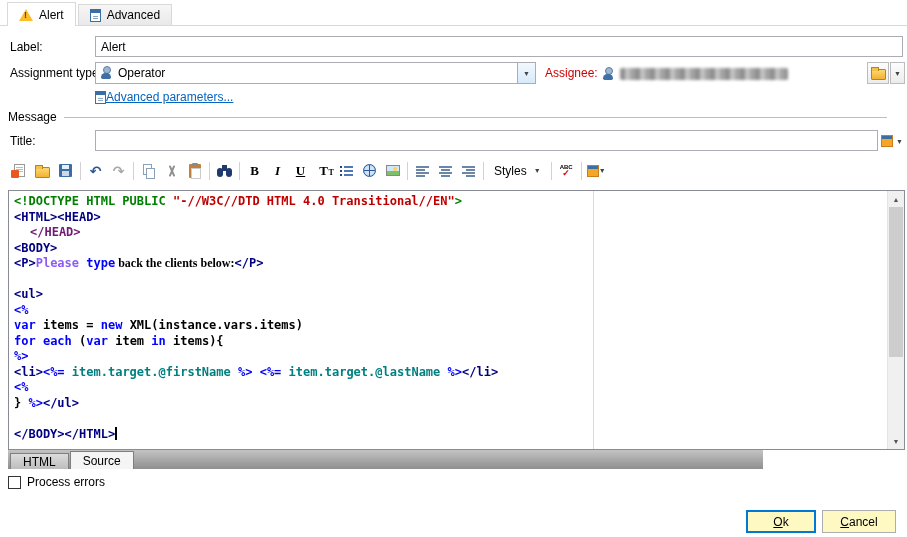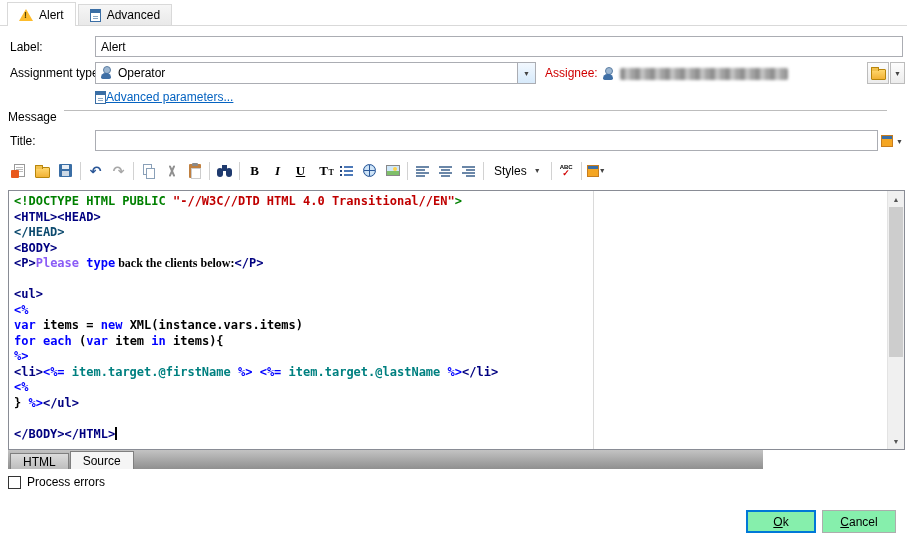--- a/index.html
+++ b/index.html
@@ -17,21 +17,21 @@
 .assignee-lbl{color:#d00000}
 .input{position:absolute;height:21px;border:1px solid #abadb3;background:#fff;display:flex;align-items:center;padding:0 5px;overflow:hidden}
 .combo{position:absolute;height:22px;border:1px solid #abadb3;background:#fff;display:flex;align-items:center;gap:5px;padding-left:3px}
 .combo-arrow{margin-left:auto;width:18px;height:100%;display:flex;align-items:center;justify-content:center;background:linear-gradient(#f2f8fe,#d7eafb);border-left:1px solid #abadb3;cursor:pointer}
 .dd-arrow{font-style:normal;font-size:7px;color:#444;line-height:1}
 .assignee-box{position:absolute;height:20px;display:flex;align-items:center;gap:5px}
 .redacted{width:168px;height:12px;border-radius:2px;background:repeating-linear-gradient(90deg,#8f8f8f 0 5px,#c2c2c2 5px 10px,#a3a3a3 10px 15px);filter:blur(1.4px)}
 .mini-btn{position:absolute;height:22px;border:1px solid #bcbcbc;background:linear-gradient(#fdfdfd,#ececec);display:flex;align-items:center;justify-content:center;cursor:pointer}
 .link-row{position:absolute;display:flex;align-items:center;height:16px;cursor:pointer}
 .link-text{color:#0563c1;text-decoration:underline}
-.group-sep{position:absolute;left:8px;right:20px;height:14px;display:flex;gap:7px}
+.group-sep{position:absolute;left:8px;right:20px;height:14px;display:flex;align-items:center;gap:7px}
 .group-line{flex:1;border-top:1px solid #bdbdbd;height:0}
 .title-field-btn{position:absolute;width:26px;height:20px;display:flex;align-items:center;justify-content:center;gap:3px;cursor:pointer}
 
 
 .toolbar{position:absolute;left:8px;top:157px;height:27px;display:flex;align-items:center}
 .tbtn{min-width:23px;height:22px;display:flex;align-items:center;justify-content:center;border:1px solid transparent;cursor:pointer}
 .styles-btn{padding:0 6px;gap:7px}
 .tsep{width:1px;height:18px;background:#d2d2d2;margin:0 3px}
 .glyph{font-family:"Liberation Serif",serif;font-weight:bold;font-size:13px;line-height:1}
 .italic-icon{font-style:italic}
@@ -104,21 +104,21 @@
 .sb-thumb{position:absolute;left:1px;right:1px;top:0;height:150px;background:#cdcdcd;cursor:pointer}
 
 
 .bottom-strip{position:absolute;left:8px;top:450px;width:755px;height:19px;background:linear-gradient(#c3c3c3,#8f8f8f);display:flex;align-items:flex-end;padding-left:2px}
 .btab{height:16px;display:flex;align-items:center;padding:0 12px;background:linear-gradient(#dcdcdc,#bdbdbd);border:1px solid #7f7f7f;border-bottom:none;margin-right:1px;cursor:pointer}
 .btab.active{background:#f5f5f5;height:18px}
 
 
 .check-row{position:absolute;left:8px;top:475px;display:flex;align-items:center;gap:6px}
 .checkbox{width:13px;height:13px;background:#fff;border:1px solid #333;cursor:pointer}
-.btn{position:absolute;top:510px;height:23px;background:#86efac;border:1px solid #adadad;display:flex;align-items:center;justify-content:center;cursor:pointer}
+.btn{position:absolute;top:510px;height:23px;background:#fef9c3;border:1px solid #adadad;display:flex;align-items:center;justify-content:center;cursor:pointer}
 .btn.ok{left:746px;width:70px;border-color:#0078d7;box-shadow:inset 0 0 0 1px #0078d7}
 .btn.cancel{left:822px;width:74px}
 .ak{text-decoration:underline}
 .flex1{flex:0 1 auto;overflow:hidden;white-space:nowrap}
 </style>
 </head>
 <body>
 
 <div class="dialog">
 
@@ -256,21 +256,21 @@
       <div class="tbtn">
         <span class="insert-field-icon"></span>
         <i class="dd-arrow">▼</i>
       </div>
     </div>
 
   <div class="editor">
     <div class="code">
         <div class="code-line"><span style="color: rgb(0, 128, 0);">&lt;!DOCTYPE HTML PUBLIC </span><span style="color: rgb(192, 0, 0);">"-//W3C//DTD HTML 4.0 Transitional//EN"</span><span style="color: rgb(0, 128, 0);">&gt;</span></div>
         <div class="code-line"><span style="color: rgb(0, 0, 128);">&lt;HTML&gt;&lt;HEAD&gt;</span></div>
-        <div class="code-line"><span style="color: #0c4a6e;">&lt;/HEAD&gt;</span></div>
+        <div class="code-line"><span style="color: #701a75; margin-left: 16px;">&lt;/HEAD&gt;</span></div>
         <div class="code-line"><span style="color: rgb(0, 0, 128);">&lt;BODY&gt;</span></div>
         <div class="code-line"><span style="color: rgb(0, 0, 128);">&lt;P&gt;</span><span style="color: #8b5cf6;">Please </span><span style="color: rgb(0, 0, 255);">type</span><span style="color: #000000; font-family: Liberation Serif, serif;"> back the clients below:</span><span style="color: rgb(0, 0, 128);">&lt;/P&gt;</span></div>
         <div class="code-line"></div>
         <div class="code-line"><span style="color: rgb(0, 0, 128);">&lt;ul&gt;</span></div>
         <div class="code-line"><span style="color: rgb(0, 0, 255);">&lt;%</span></div>
         <div class="code-line"><span style="color: rgb(0, 0, 255);">var</span><span style="color: rgb(0, 0, 0);"> items = </span><span style="color: rgb(0, 0, 255);">new</span><span style="color: rgb(0, 0, 0);"> XML(instance.vars.items)</span></div>
         <div class="code-line"><span style="color: rgb(0, 0, 255);">for</span><span style="color: rgb(0, 0, 0);"> </span><span style="color: rgb(0, 0, 255);">each</span><span style="color: rgb(0, 0, 0);"> (</span><span style="color: rgb(0, 0, 255);">var</span><span style="color: rgb(0, 0, 0);"> item </span><span style="color: rgb(0, 0, 255);">in</span><span style="color: rgb(0, 0, 0);"> items){</span></div>
         <div class="code-line"><span style="color: rgb(0, 0, 255);">%&gt;</span></div>
         <div class="code-line"><span style="color: rgb(0, 0, 128);">&lt;li&gt;</span><span style="color: rgb(0, 0, 255);">&lt;%=</span><span style="color: rgb(0, 128, 128);"> item.target.@firstName </span><span style="color: rgb(0, 0, 255);">%&gt;</span><span style="color: rgb(0, 0, 0);"> </span><span style="color: rgb(0, 0, 255);">&lt;%=</span><span style="color: rgb(0, 128, 128);"> item.target.@lastName </span><span style="color: rgb(0, 0, 255);">%&gt;</span><span style="color: rgb(0, 0, 128);">&lt;/li&gt;</span></div>
         <div class="code-line"><span style="color: rgb(0, 0, 255);">&lt;%</span></div>

